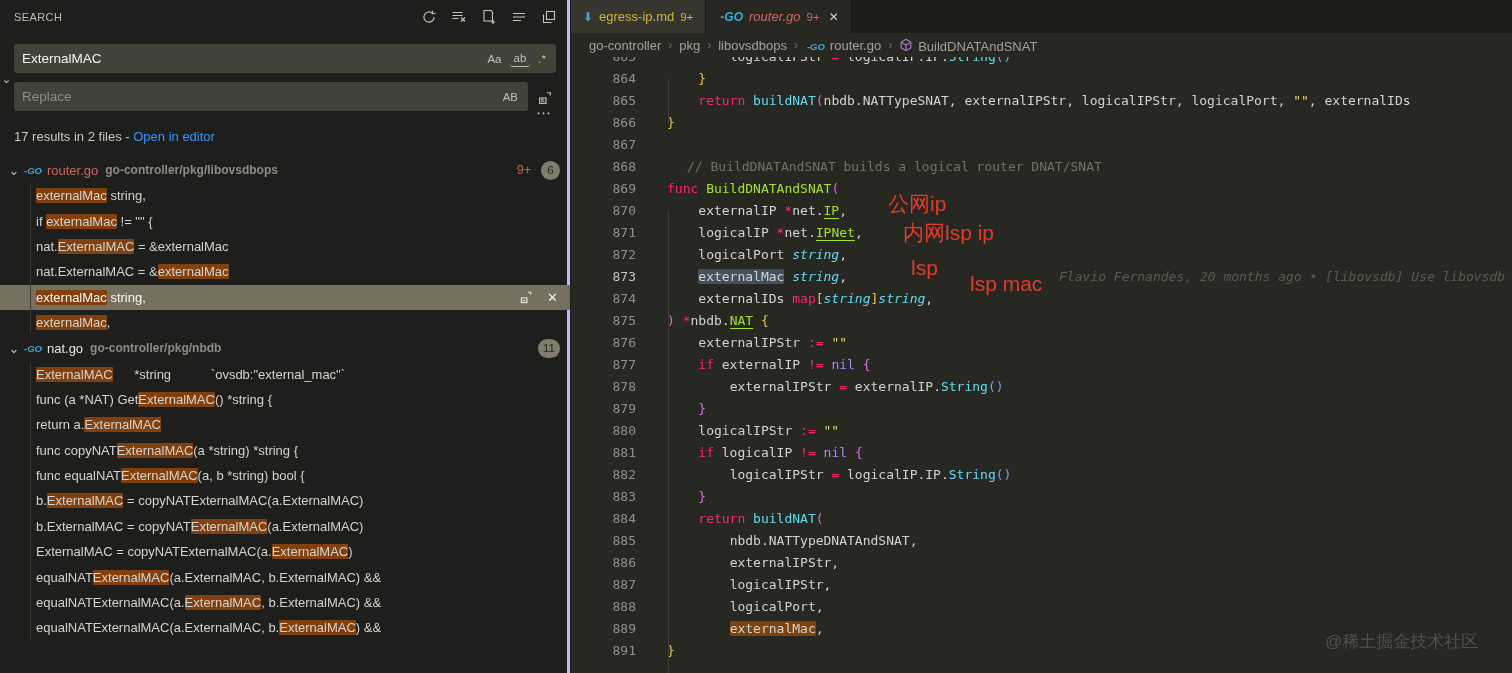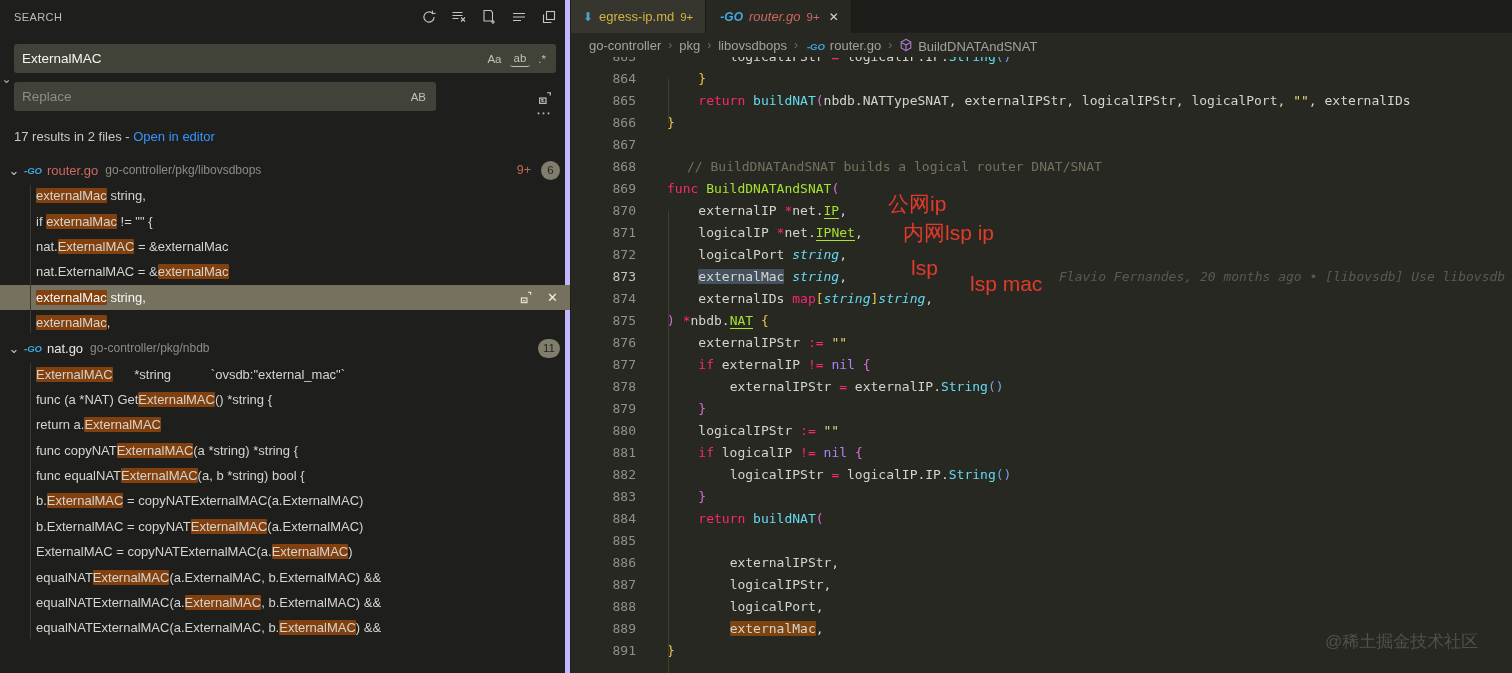--- a/index.html
+++ b/index.html
@@ -1,47 +1,47 @@
 <!DOCTYPE html>
 <html><head>
 <meta charset="utf-8">
 <style>
   * { box-sizing: border-box; margin: 0; padding: 0; }
   html,body { width:1512px; height:673px; overflow:hidden; background:#1e1f1c; }
   #app { position:relative; width:1512px; height:673px; font-family:"Liberation Sans",sans-serif; color:#d4d4cf; }
 
   
-  #sidebar { position:absolute; left:0; top:0; width:570px; height:673px; background:#1e1f1c; border-right:5px solid #c4b5fd; }
+  #sidebar { position:absolute; left:0; top:0; width:570px; height:673px; background:#1e1f1c; border-right:3px solid #c4b5fd; }
   .panel-header { position:absolute; left:0; top:0; width:570px; height:34px; display:flex; align-items:center; padding:0 10px 0 14px; }
   .panel-title { font-size:11px; letter-spacing:.4px; color:#bdbdb6; }
   .panel-actions { margin-left:auto; display:flex; gap:8px; }
   .icon-btn { width:22px; height:22px; display:flex; align-items:center; justify-content:center; border-radius:4px; cursor:pointer; color:#c5c5c0; }
   .icon-btn svg { stroke:#c5c5c0; fill:none; stroke-width:1.1; }
 
   .toggle-replace { position:absolute; left:0px; top:66px; width:13px; height:26px; color:#b5b5ae; font-size:12px; display:flex; align-items:center; justify-content:center; cursor:pointer; }
 
   .input-row { position:absolute; left:14px; width:542px; height:29px; background:#414339; border-radius:3px; display:flex; align-items:center; padding:0 6px 0 8px; }
   #search-row { top:44px; }
-  #replace-row { top:82px; width:422px; }
+  #replace-row { top:82px; width:514px; }
   .input-row input { flex:1; background:transparent; border:none; outline:none; color:#f6f6f1; font-size:13.5px; font-family:"Liberation Sans",sans-serif; min-width:0; }
   .input-row input::placeholder { color:#8d8d85; }
   .opt { color:#c0c0b8; font-size:11.5px; padding:2px 4px; margin-left:4px; border-radius:3px; cursor:pointer; white-space:nowrap; }
   .opt.word { border-bottom:1px solid #c0c0b8; }
   #replace-all-btn { position:absolute; left:534px; top:86px; }
   #more-btn { position:absolute; left:532px; top:106px; width:24px; height:18px; text-align:center; color:#c5c5c0; font-size:15px; letter-spacing:1px; cursor:pointer; line-height:14px; }
 
   .summary { position:absolute; left:14px; top:129px; font-size:13px; color:#c9c9c2; }
   .summary a { color:#3794ff; text-decoration:none; cursor:pointer; }
 
   #results { position:absolute; left:0; top:157px; width:570px; }
   .file-row { height:26px; display:flex; align-items:center; padding:0 10px 0 6px; cursor:pointer; font-size:13px; white-space:nowrap; }
   .chev { width:16px; color:#c5c5c0; font-size:13px; text-align:center; }
   .go-icon { color:#3fa9e0; font-weight:bold; font-style:italic; font-size:9.5px; margin:0 5px 0 2px; letter-spacing:0; }
   .fname { margin-right:7px; }
-  .fpath { color:#8c8c84; font-size:12px; overflow:hidden; text-overflow:ellipsis; }
+  .fpath { color:#8c8c84; font-size:12px; overflow:hidden; text-overflow:ellipsis;font-weight:bold; }
   .file-spacer { flex:1; }
   .deco { color:#c4635a; font-size:12.5px; margin-right:10px; }
   .badge { min-width:19px; height:19px; border-radius:10px; background:#817d6c; color:#26261f; font-size:11.5px; display:flex; align-items:center; justify-content:center; padding:0 5px; }
   .results-wrap { position:relative; }
   .results-wrap .guide { position:absolute; left:30px; top:2px; bottom:2px; width:1px; background:#3a3a33; }
   .result-row { height:25.4px; display:flex; align-items:center; padding-left:36px; font-size:13px; color:#d4d4cf; cursor:pointer; white-space:pre; overflow:hidden; }
   .result-row .m { background:#82400f; border-radius:1px; }
   .result-row.selected { background:#75715e; color:#f7f7f2; }
   .row-actions { margin-left:auto; display:flex; align-items:center; gap:10px; padding-right:12px; }
   .row-actions .icon-btn svg { stroke:#f0f0ea; }
@@ -254,21 +254,21 @@
           <div class="cline"><span class="ln">875</span><span class="lcontent"><span class="tk b2">)</span><span class="tk"> </span><span class="tk kw">*</span><span class="tk">nbdb.</span><span class="tk typg">NAT</span><span class="tk"> </span><span class="tk b1">{</span></span></div>
           <div class="cline"><span class="ln">876</span><span class="lcontent"><span class="tk">    </span><span class="tk">externalIPStr </span><span class="tk kw">:= </span><span class="tk str">""</span></span></div>
           <div class="cline"><span class="ln">877</span><span class="lcontent"><span class="tk">    </span><span class="tk kw">if </span><span class="tk">externalIP </span><span class="tk kw">!= </span><span class="tk const">nil</span><span class="tk"> </span><span class="tk b2">{</span></span></div>
           <div class="cline"><span class="ln">878</span><span class="lcontent"><span class="tk">        </span><span class="tk">externalIPStr </span><span class="tk kw">= </span><span class="tk">externalIP.</span><span class="tk fn">String</span><span class="tk b3">()</span></span></div>
           <div class="cline"><span class="ln">879</span><span class="lcontent"><span class="tk">    </span><span class="tk b2">}</span></span></div>
           <div class="cline"><span class="ln">880</span><span class="lcontent"><span class="tk">    </span><span class="tk">logicalIPStr </span><span class="tk kw">:= </span><span class="tk str">""</span></span></div>
           <div class="cline"><span class="ln">881</span><span class="lcontent"><span class="tk">    </span><span class="tk kw">if </span><span class="tk">logicalIP </span><span class="tk kw">!= </span><span class="tk const">nil</span><span class="tk"> </span><span class="tk b2">{</span></span></div>
           <div class="cline"><span class="ln">882</span><span class="lcontent"><span class="tk">        </span><span class="tk">logicalIPStr </span><span class="tk kw">= </span><span class="tk">logicalIP.IP.</span><span class="tk fn">String</span><span class="tk b3">()</span></span></div>
           <div class="cline"><span class="ln">883</span><span class="lcontent"><span class="tk">    </span><span class="tk b2">}</span></span></div>
           <div class="cline"><span class="ln">884</span><span class="lcontent"><span class="tk">    </span><span class="tk kw">return </span><span class="tk fn">buildNAT</span><span class="tk b2">(</span></span></div>
-          <div class="cline"><span class="ln">885</span></div>
+          <div class="cline"><span class="ln">885</span><span class="lcontent"><span class="tk">        </span><span class="tk">nbdb.NATTypeDNATAndSNAT,</span></span></div>
           <div class="cline"><span class="ln">886</span><span class="lcontent"><span class="tk">        </span><span class="tk">externalIPStr,</span></span></div>
           <div class="cline"><span class="ln">887</span><span class="lcontent"><span class="tk">        </span><span class="tk">logicalIPStr,</span></span></div>
           <div class="cline"><span class="ln">888</span><span class="lcontent"><span class="tk">        </span><span class="tk">logicalPort,</span></span></div>
           <div class="cline"><span class="ln">889</span><span class="lcontent"><span class="tk">        </span><span class="tk match">externalMac</span><span class="tk">,</span></span></div>
           <div class="cline"><span class="ln">891</span><span class="lcontent"><span class="tk b1">}</span></span></div>
         </div>
       <div class="iguide" style="top:22px; height:44px;"></div>
       <div class="iguide" style="top:154px; height:462px;"></div>
     </div>
   </div>

